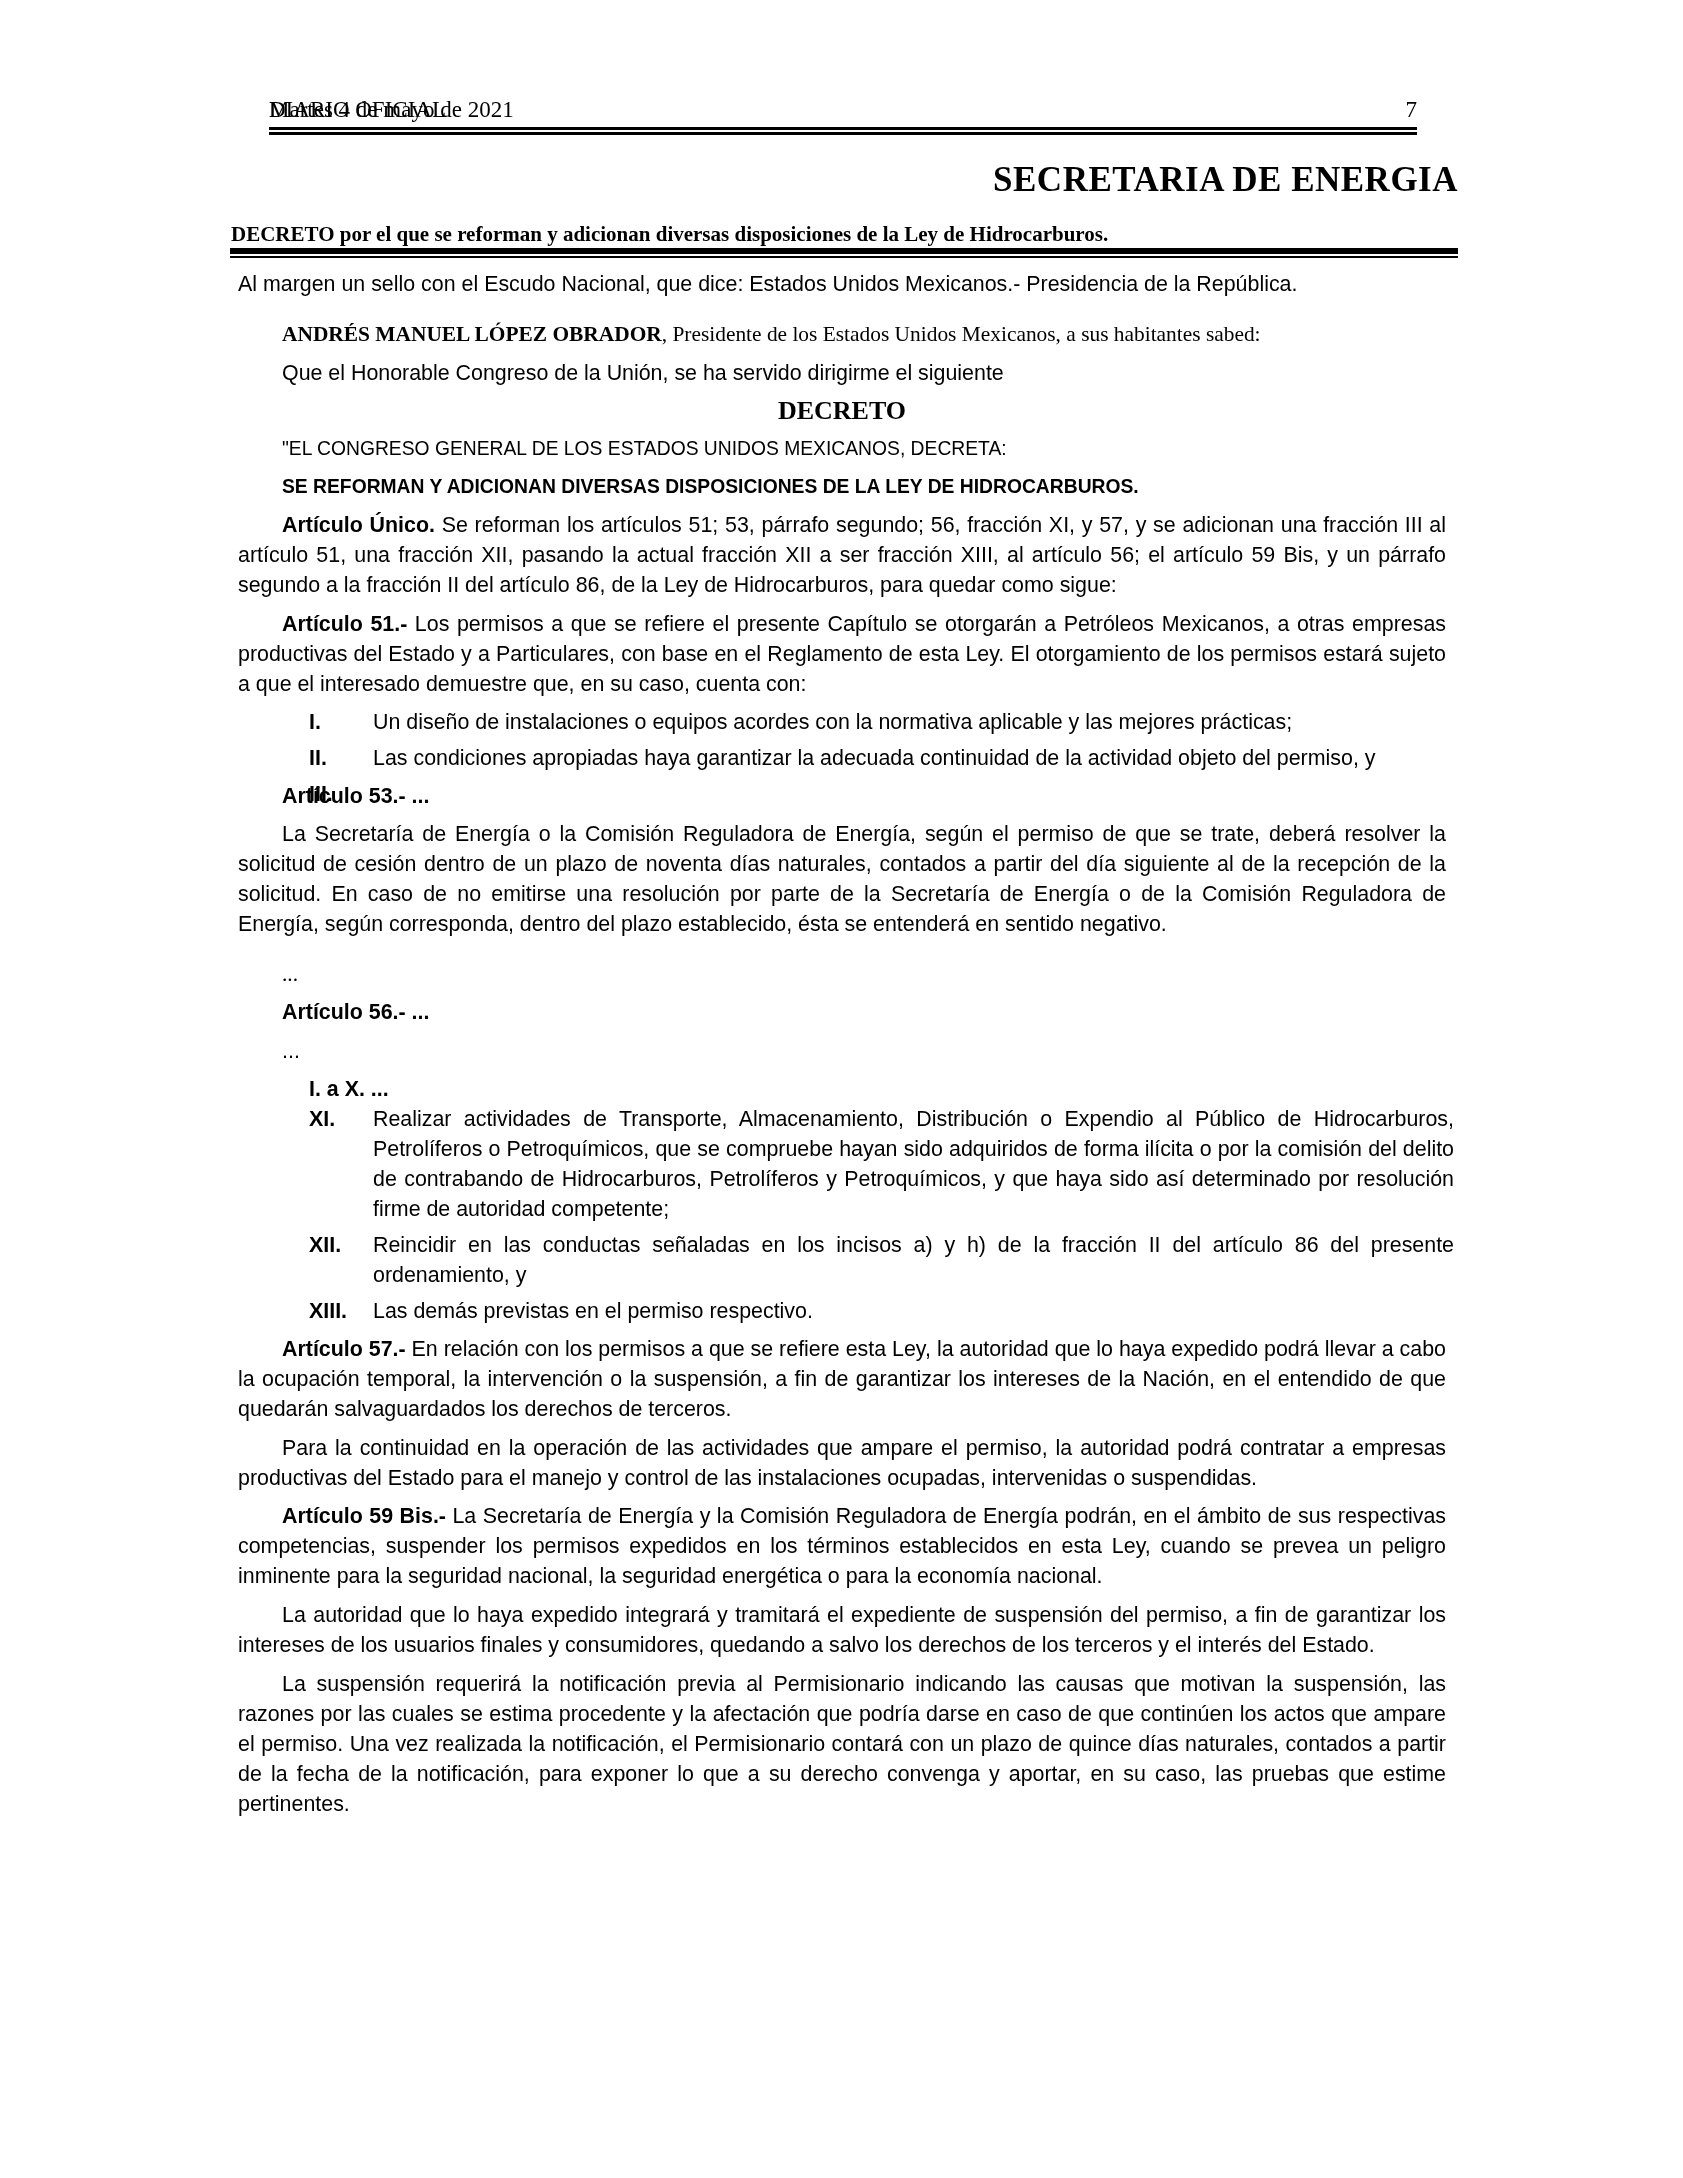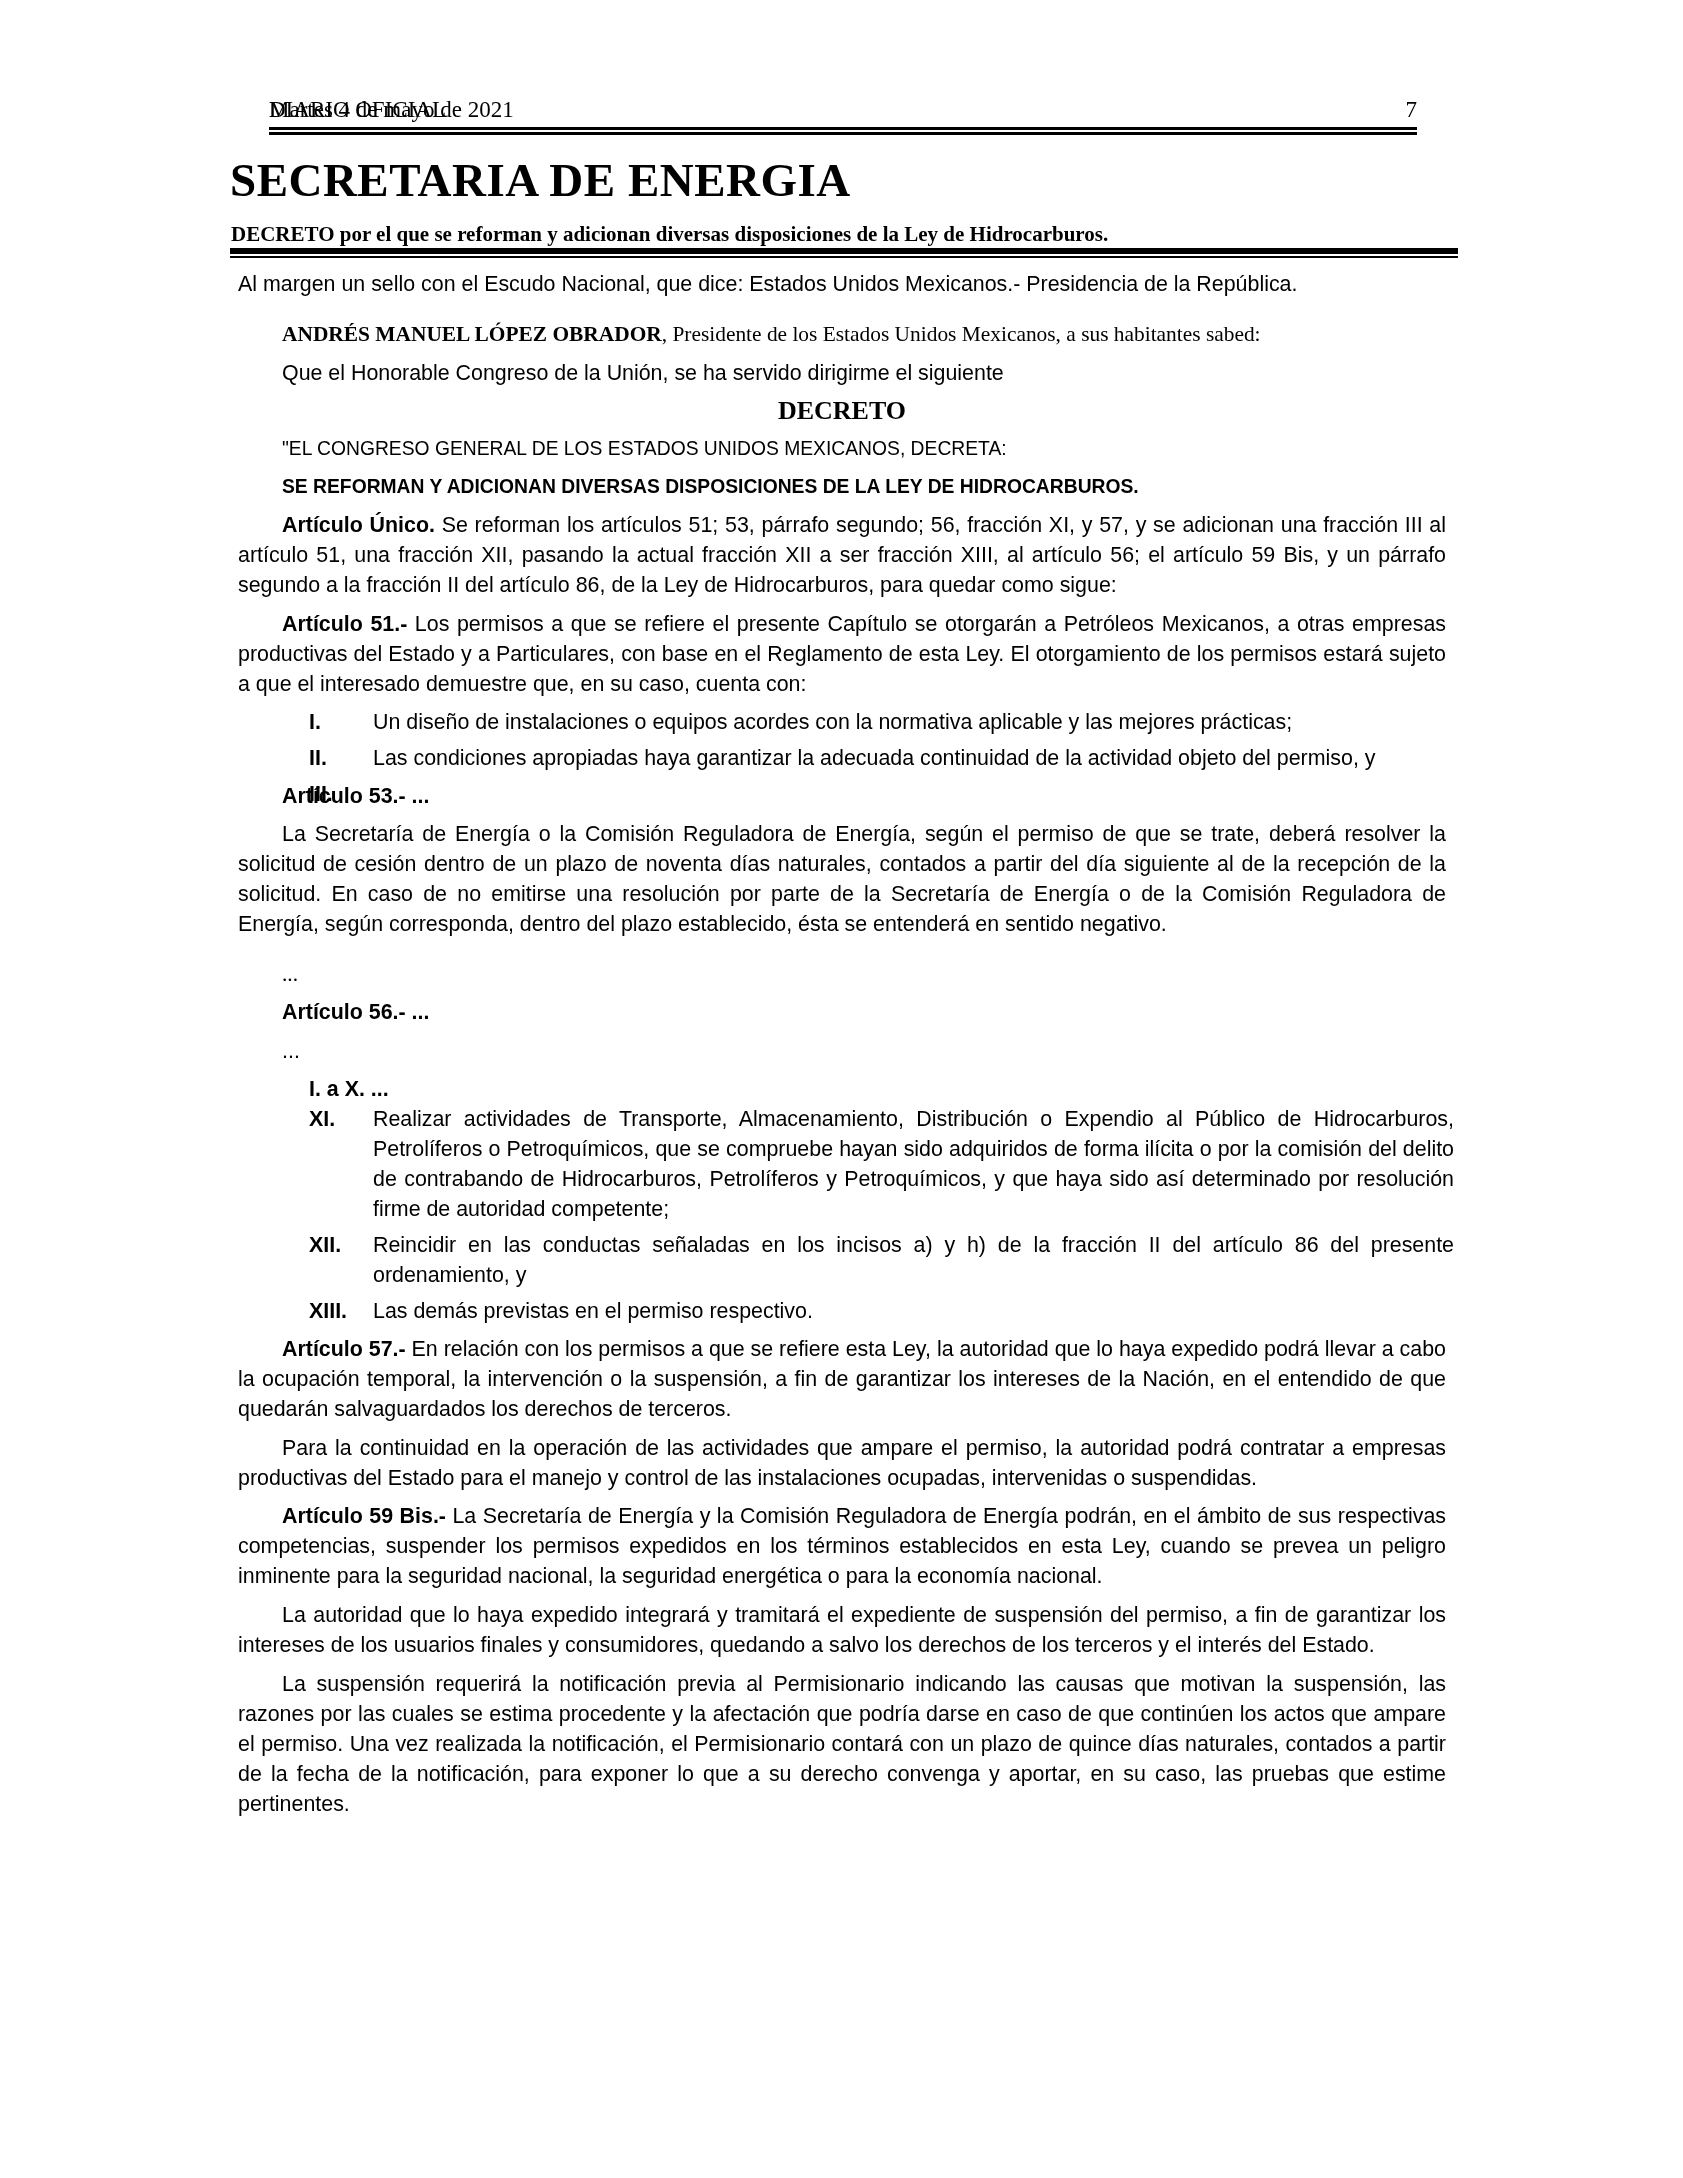--- a/index.html
+++ b/index.html
@@ -10,22 +10,22 @@
   .run-head { position: absolute; left: 269px; top: 95px; width: 1148px; height: 30px;
     font-family: "Liberation Serif", "DejaVu Serif", serif; font-size: 23px; line-height: 30px; }
   .run-head .date { position: absolute; left: 0; top: 0; }
   .run-head .pub { position: absolute; left: 0; width: 100%; top: 0; }
   .run-head .pnum { position: absolute; right: 0; top: 0; }
   .head-rule { position: absolute; left: 269px; width: 1148px; top: 127px; height: 8px; }
   .head-rule .r1 { position: absolute; left: 0; right: 0; top: 0; height: 3px; background: #000; }
   .head-rule .r2 { position: absolute; left: 0; right: 0; top: 5px; height: 3px; background: #000; }
 
   
-  .sec-title { position: absolute; left: 230px; width: 1228px; top: 158px; text-align: left;
-    font-family: "Liberation Serif", "DejaVu Serif", serif; font-weight: bold; font-size: 47px; line-height: 44px; letter-spacing: 0.5px; }
+  .sec-title { position: absolute; left: 230px; width: 1228px; top: 158px; text-align: right;
+    font-family: "Liberation Serif", "DejaVu Serif", serif; font-weight: bold; font-size: 35px; line-height: 44px; letter-spacing: 0.5px; }
 
   .decree-sub { position: absolute; left: 231px; width: 1228px; top: 220px;
     font-family: "Liberation Serif", "DejaVu Serif", serif; font-weight: bold; font-size: 21px; line-height: 28px; }
   .sub-rule { position: absolute; left: 230px; width: 1228px; top: 248px; height: 11px; }
   .sub-rule .t1 { position: absolute; left: 0; right: 0; top: 0; height: 6px; background: #000; }
   .sub-rule .t2 { position: absolute; left: 0; right: 0; top: 8px; height: 2px; background: #000; }
 
   
   .body-col { position: absolute; left: 230px; top: 261px; width: 1224px;
     font-family: "Liberation Sans", "DejaVu Sans", sans-serif; font-size: 21.4px; line-height: 30px; }

